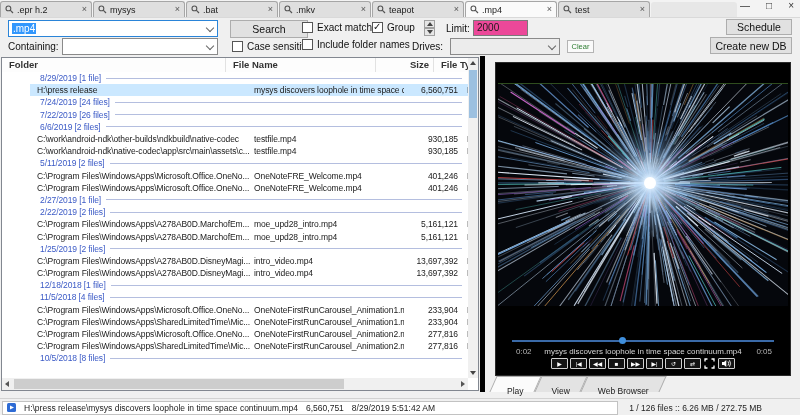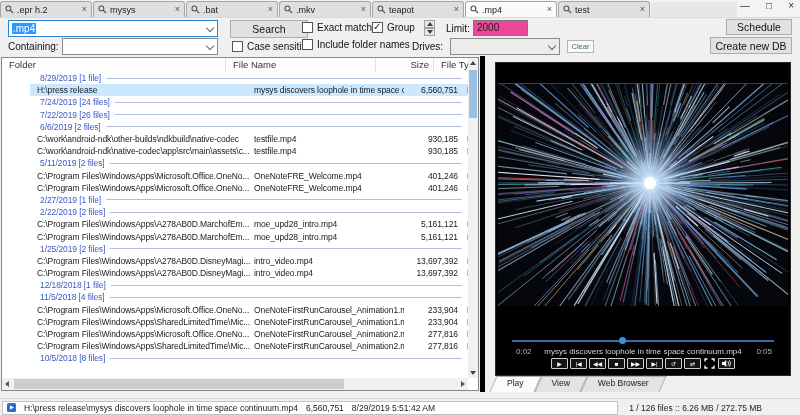--- a/index.html
+++ b/index.html
@@ -46,21 +46,21 @@
          border-right:4px solid #555;}
   .tri-r{width:0;height:0;border-top:3px solid transparent;border-bottom:3px solid transparent;
          border-left:4px solid #555;}
   #clear-btn{font-size:7.5px;color:#2e7d32;background:#fafafa;border:1px solid #b4b4b4;}
 
   
   #table{position:absolute;left:1px;top:57px;width:478px;height:334px;background:#fff;
          border:1px solid #828790;box-sizing:border-box;}
   #thead{display:flex;height:14px;font-size:9.5px;color:#333;background:#fdfdfd;align-items:center;}
   #thead .hc{box-sizing:border-box;padding-left:7px;border-right:1px solid #e2e2e2;height:14px;line-height:14px;
-             overflow:hidden;white-space:nowrap;}
+             overflow:hidden;white-space:nowrap;font-weight:bold;}
   #tbody{position:absolute;left:0;top:14px;right:10px;height:303px;overflow:hidden;padding-left:28px;}
   .row{height:12.2px;display:flex;align-items:center;font-size:8.5px;letter-spacing:-0.1px;
        white-space:nowrap;color:#1a1a1a;}
   .row.sel{background:#cbe8ff;}
   .c-folder{width:224px;padding-left:7px;overflow:hidden;box-sizing:border-box;flex:0 0 auto;}
   .c-name{width:150px;overflow:hidden;box-sizing:border-box;flex:0 0 auto;}
   .c-size{width:58px;text-align:right;padding-right:4px;box-sizing:border-box;flex:0 0 auto;}
   .c-type{flex:1;padding-left:5px;overflow:hidden;}
   .row.group{color:#3b5ac6;}
   .g-label{padding-left:10px;flex:0 0 auto;}
@@ -87,21 +87,21 @@
   .ptime{position:absolute;top:284px;font-size:8px;color:#b5b5b5;}
   #vid-title{position:absolute;left:30px;right:30px;top:284px;text-align:center;font-size:8px;color:#d5d5d5;
              white-space:nowrap;overflow:hidden;}
   #controls{position:absolute;left:0;right:0;top:295px;display:flex;justify-content:center;
             align-items:center;gap:2px;}
   .ctl{width:17px;height:11px;background:#141414;border:1px solid #d0d0d0;border-radius:1px;color:#fff;
        font-size:6px;line-height:10px;text-align:center;box-sizing:border-box;overflow:hidden;}
   .ctl.noborder{border:none;background:none;width:13px;display:flex;align-items:center;justify-content:center;}
   .ctl svg{display:block;margin:0 auto;}
   #right-tabs{position:absolute;left:8px;top:320px;height:16px;display:flex;}
-  .rtab{position:relative;padding:0 14px;font-size:8.5px;line-height:15px;color:#222;}
+  .rtab{position:relative;padding:8px 14px;font-size:8.5px;line-height:15px;color:#222;}
   .rtab::before{content:"";position:absolute;left:0;right:0;top:0;bottom:0;background:#e3e3e3;
                 border:1px solid #adadad;border-bottom:none;transform:skewX(-24deg);z-index:0;}
   .rtab.active::before{background:#fbfbfb;}
   .rtab span{position:relative;z-index:1;}
 
   
   #statusbar{position:absolute;left:0;top:398px;width:800px;height:35px;background:#f0f0f0;
              border-top:1px solid #d2d2d2;box-sizing:border-box;}
   #status-left{position:absolute;left:2px;top:2px;width:606px;height:12px;background:#fff;
                border:1px solid #c2c2c2;display:flex;align-items:center;gap:8px;padding:0 4px;

